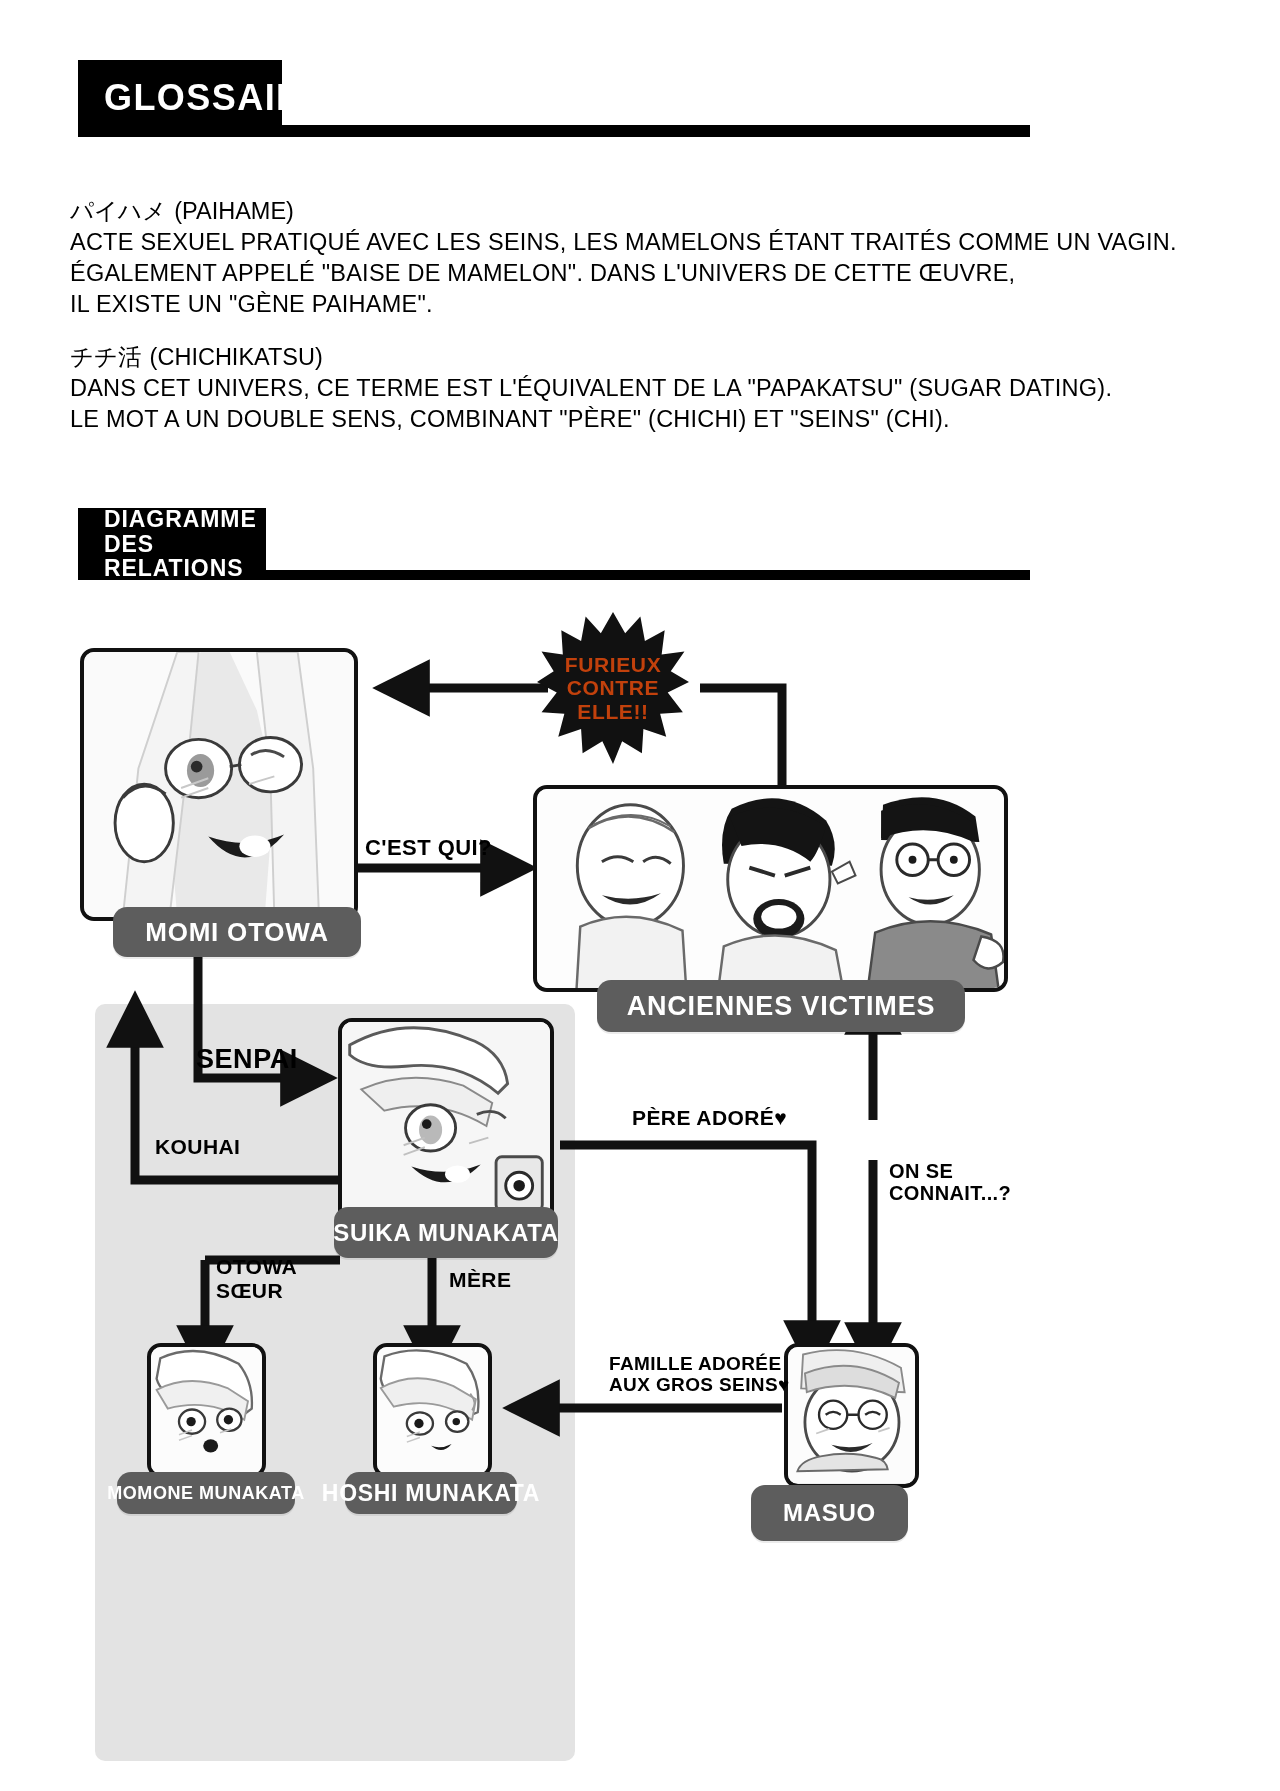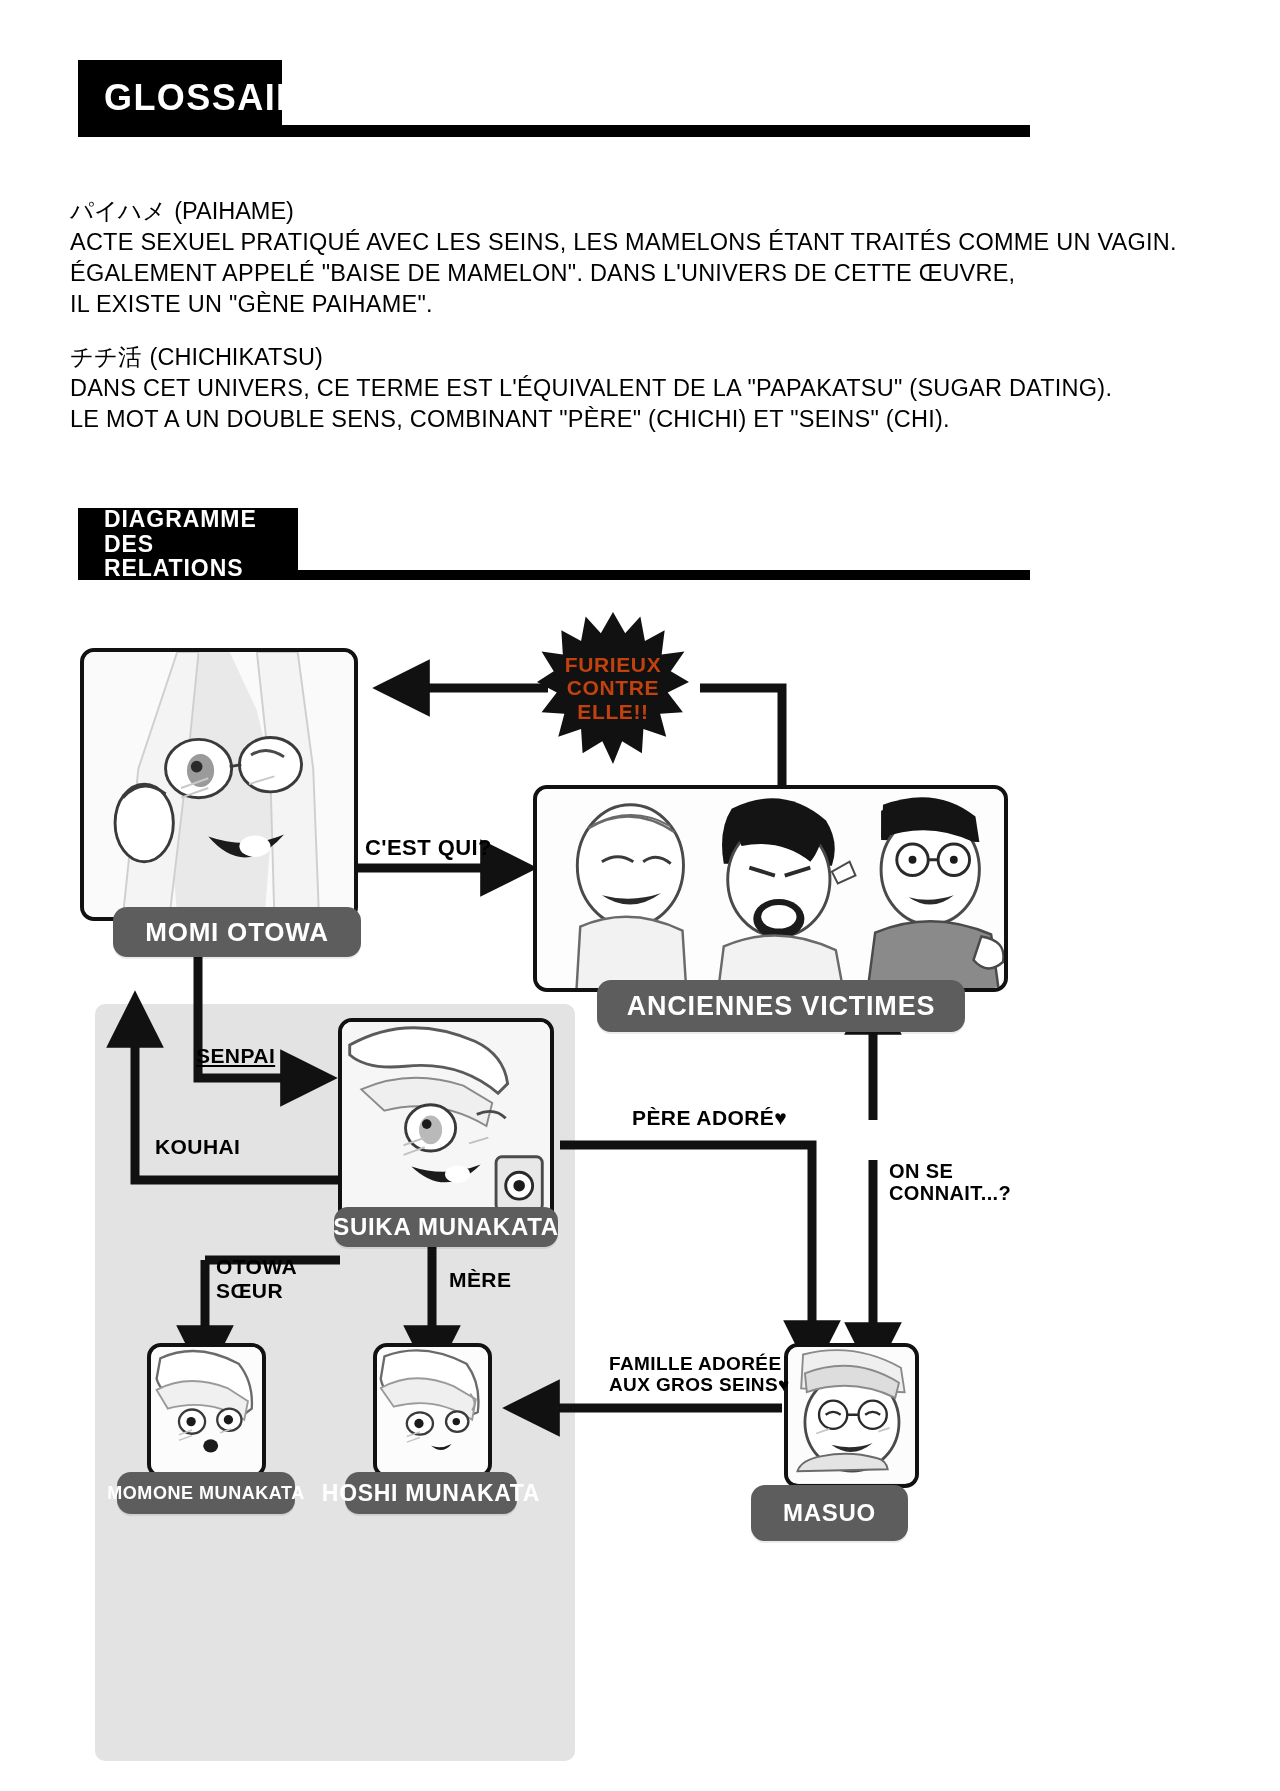--- a/index.html
+++ b/index.html
@@ -90,21 +90,21 @@
     <div>
       <p class="g-term">
         <span class="jp">チチ活</span><span style="margin-left:8px;">(CHICHIKATSU)</span>
       </p>
       <p class="g-line">DANS CET UNIVERS, CE TERME EST L'ÉQUIVALENT DE LA "PAPAKATSU" (SUGAR DATING).</p>
       <p class="g-line">LE MOT A UN DOUBLE SENS, COMBINANT "PÈRE" (CHICHI) ET "SEINS" (CHI).</p>
     </div>
   </div>
 
   <div class="sec-header" style="left:78px;top:508px;width:952px;height:72px;">
-    <div class="sec-tag" style="width:220px;height:72px;font-size:23px;white-space:pre-line;align-items:center;">DIAGRAMME DES
+    <div class="sec-tag" style="width:188px;height:72px;font-size:23px;white-space:pre-line;align-items:center;">DIAGRAMME DES
 RELATIONS</div>
     <div class="sec-rule" style="flex:1;height:10px;"></div>
   </div>
 
   <div id="diagram">
 
     <div class="group-bg" style="left:95px;top:404px;width:480px;height:757px;"></div>
 
     <svg width="1280" height="1191">
       <defs>
@@ -223,21 +223,21 @@
         <path d="M72 150 q36 34 72 -2 q-36 14 -72 2z" fill="#1b1b1b"></path>
         <ellipse cx="120" cy="158" rx="13" ry="9" fill="#fff"></ellipse>
         <g stroke="#c0c0c0" stroke-width="2" fill="none">
           <path d="M64 128 l22 -8M64 138 l22 -8M132 126 l20 -6"></path>
         </g>
         <rect x="160" y="140" width="48" height="56" rx="6" fill="#e8e8e8" stroke="#4a4a4a" stroke-width="3"></rect>
         <circle cx="184" cy="170" r="14" fill="#fff" stroke="#2a2a2a" stroke-width="3"></circle>
         <circle cx="184" cy="170" r="6" fill="#1b1b1b"></circle>
       </svg>
     </div>
-    <div class="namebox" style="left:334px;top:607px;width:224px;height:40px;font-size:24px;">
+    <div class="namebox" style="left:334px;top:607px;width:224px;height:51px;font-size:24px;">
       <span>SUIKA MUNAKATA</span>
     </div>
 
     <div class="panel" style="left:147px;top:743px;width:119px;height:135px;">
       <svg class="art" viewBox="0 0 119 135" preserveAspectRatio="none">
         <rect width="119" height="135" fill="#fcfcfc"></rect>
         <path d="M10 12 q40 -18 84 6 q16 20 14 48 l-8 6 q-30 -28 -66 -22 q-22 4 -28 -16z" fill="#fff" stroke="#6a6a6a" stroke-width="2.5"></path>
         <path d="M6 46 q34 -18 76 -2 l22 14 l-4 20 q-38 -24 -82 -12z" fill="#f0f0f0" stroke="#9a9a9a" stroke-width="2"></path>
         <ellipse cx="44" cy="80" rx="14" ry="13" fill="#fff" stroke="#3a3a3a" stroke-width="2.5"></ellipse>
         <circle cx="43" cy="80" r="5" fill="#1b1b1b"></circle>
@@ -290,21 +290,21 @@
           <path d="M30 92 l14 -5M96 90 l12 -4"></path>
         </g>
       </svg>
     </div>
     <div class="namebox" style="left:751px;top:885px;width:157px;height:56px;font-size:24px;">
       <span>MASUO</span>
     </div>
 
     <div class="edge-label" style="left:365px;top:236px;font-size:22px;">C'EST QUI?</div>
 
-    <div class="edge-label" style="left:196px;top:444px;font-size:21px;text-decoration:underline;">SENPAI</div>
+    <div class="edge-label" style="left:196px;top:444px;font-size:27px;">SENPAI</div>
 
     <div class="edge-label" style="left:155px;top:535px;font-size:21px;">KOUHAI</div>
 
     <div class="edge-label" style="left:632px;top:506px;font-size:21px;">PÈRE ADORÉ♥</div>
 
     <div class="edge-label" style="left:889px;top:560px;font-size:20px;white-space:pre-line;">ON SE
 CONNAIT...?</div>
 
     <div class="edge-label" style="left:216px;top:655px;font-size:21px;white-space:pre-line;">OTOWA
 SŒUR</div>

